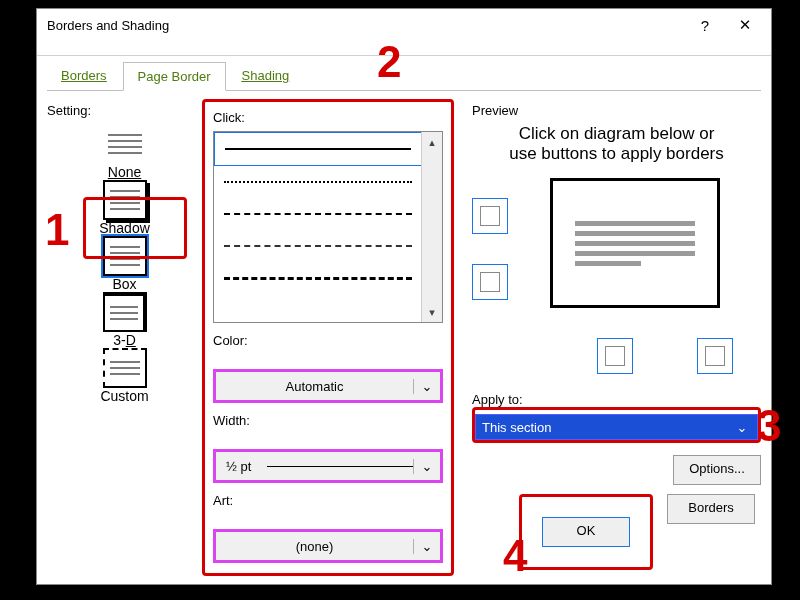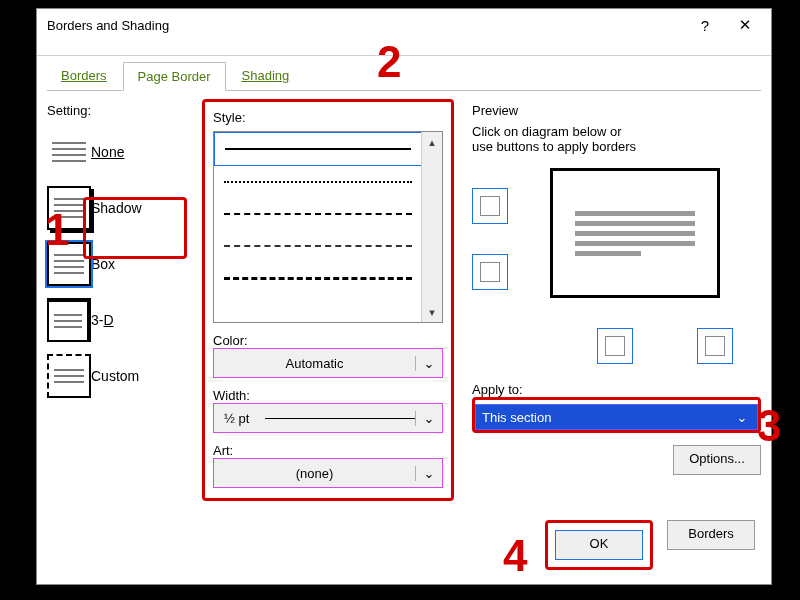--- a/index.html
+++ b/index.html
@@ -57,21 +57,21 @@
   .content {
     display: flex;
     padding: 8px 10px 0 10px;
   }
   .col-setting { width: 155px; }
   .col-style   { width: 230px; border: 3px solid #d40000; border-radius: 4px; padding: 4px 8px 10px 8px; }
   .col-preview { flex: 1; padding-left: 18px; }
 
   .grp-label { font-size: 13px; margin: 4px 0 6px 0; }
   .setting-row {
-    display:flex; align-items:center; height:56px; 
+    display:flex; align-items:center; height:56px; flex-direction:column;
   }
   .setting-icon {
     width: 44px; height: 44px;
     border: 2px solid #000; position: relative;
     display:flex; flex-direction:column; justify-content:center; gap:4px; padding:5px;
     box-sizing: border-box;
   }
   .setting-icon.sel { outline: 2px solid #1a73e8; }
   .setting-icon .ln { height:2px; background:#7a7a7a; }
   .setting-icon.noneicon { border:none; }
@@ -94,29 +94,29 @@
   .sline { flex:1; }
   .solid { border-top: 2px solid #000; }
   .dotted { border-top: 2px dotted #000; }
   .dash1 { border-top: 2px dashed #000; }
   .dash2 { border-top: 2px dashed #000; opacity:.8; }
   .dashdot { border-top: 3px dashed #000; }
 
   .label2 { margin-top: 10px; font-size: 13px; }
   .combo {
     display:flex; align-items:center; height:28px;
-    border:1px solid #d946ef; background:#f0f0f0; margin-top:0;
+    border:3px solid #d946ef; background:#f0f0f0; margin-top:21px;
   }
   .combo .val { flex:1; text-align:center; }
   .combo .dd { width:26px; text-align:center; border-left:1px solid #b0b0b0;}
   .combo .dd::after { content:"⌄"; }
   .width-sample { flex:1; display:flex; align-items:center; gap:16px; padding-left:10px;}
   .width-sample .bar {flex:1; border-top:1px solid #000;}
 
-  .prev-msg { text-align:left; font-size:13px; margin-bottom:14px;}
+  .prev-msg { text-align:center; font-size:17px; margin-bottom:14px;}
   .prev-area {
     position:relative; height:200px;
   }
   .sidebtn {
     width:34px; height:34px; border:1px solid #1a73e8; background:#fff;
     display:flex; align-items:center; justify-content:center; position:absolute;
   }
   .sidebtn .inner { width:18px; height:18px; border:1px solid #888;}
   .sidebtn.top-b { left:0; top:20px; }
   .sidebtn.bot-b { left:0; top:86px; }
@@ -139,21 +139,21 @@
   .apply-combo .dd2 { width:18px; text-align:center;}
   .apply-wrap { border:3px solid #d40000; border-radius:4px; padding:0;}
   .options-row { text-align:right; margin-top:12px;}
   .btn {
     display:inline-block; min-width:86px; height:28px; line-height:26px;
     text-align:center; border:1px solid #999; background:#efefef;
   }
   .buttons {
     position:absolute; bottom:14px; right:16px; display:flex; gap:14px;
   }
-  .ok-wrap { border:3px solid #d40000; border-radius:4px; padding:7px; display:inline-block;}
+  .ok-wrap { border:3px solid #d40000; border-radius:4px; padding:20px; display:inline-block;}
 
   .anno {
     position:absolute; color:#d40000; font-weight:700; font-size:44px;
     font-family: Arial, sans-serif;
   }
   .box-hl {
     position:absolute; border:3px solid #d40000; border-radius:4px;
   }
 </style>
 </head>
@@ -221,21 +221,21 @@
         <div class="setting-icon custom">
           <div class="ln"></div>
             <div class="ln"></div>
             <div class="ln"></div>
         </div>
         <div class="setting-label">Custom</div>
       </div>
     </div>
 
     <div class="col-style">
-      <div class="grp-label"><span>Style:</span></div>
+      <div class="grp-label"><span>Click:</span></div>
       <div class="style-list">
         <div class="style-row sel">
             <div class="sline solid"></div>
           </div>
         <div class="style-row">
             <div class="sline dotted"></div>
           </div>
         <div class="style-row">
             <div class="sline dash1"></div>
           </div>

